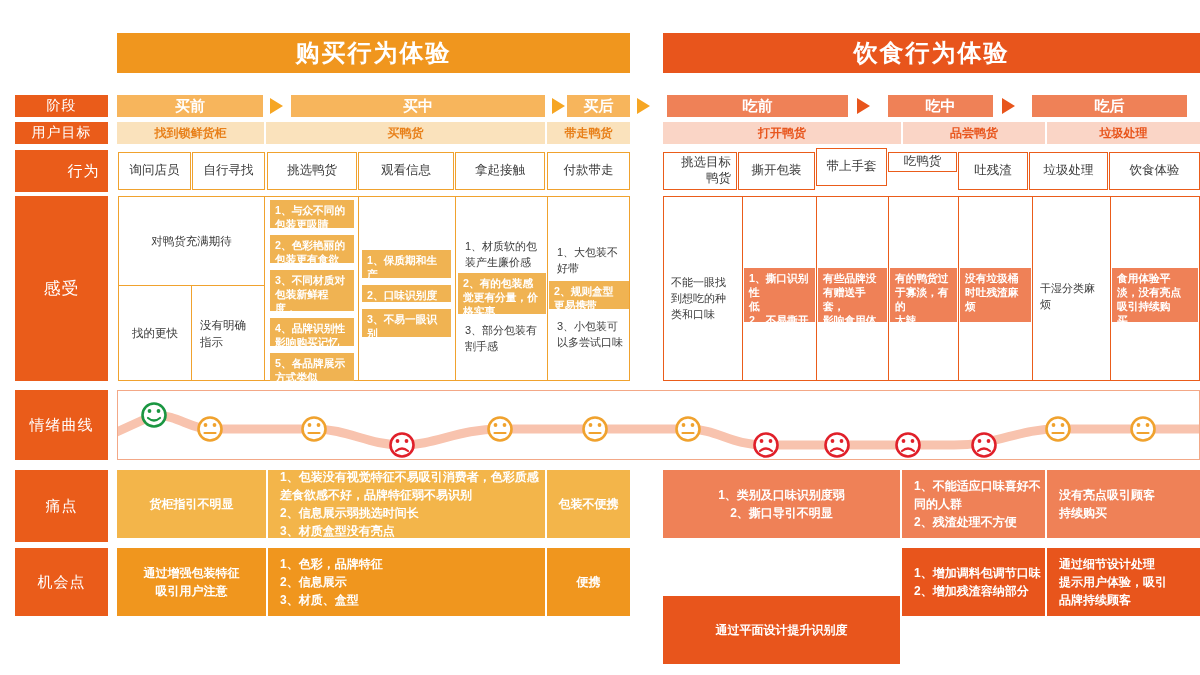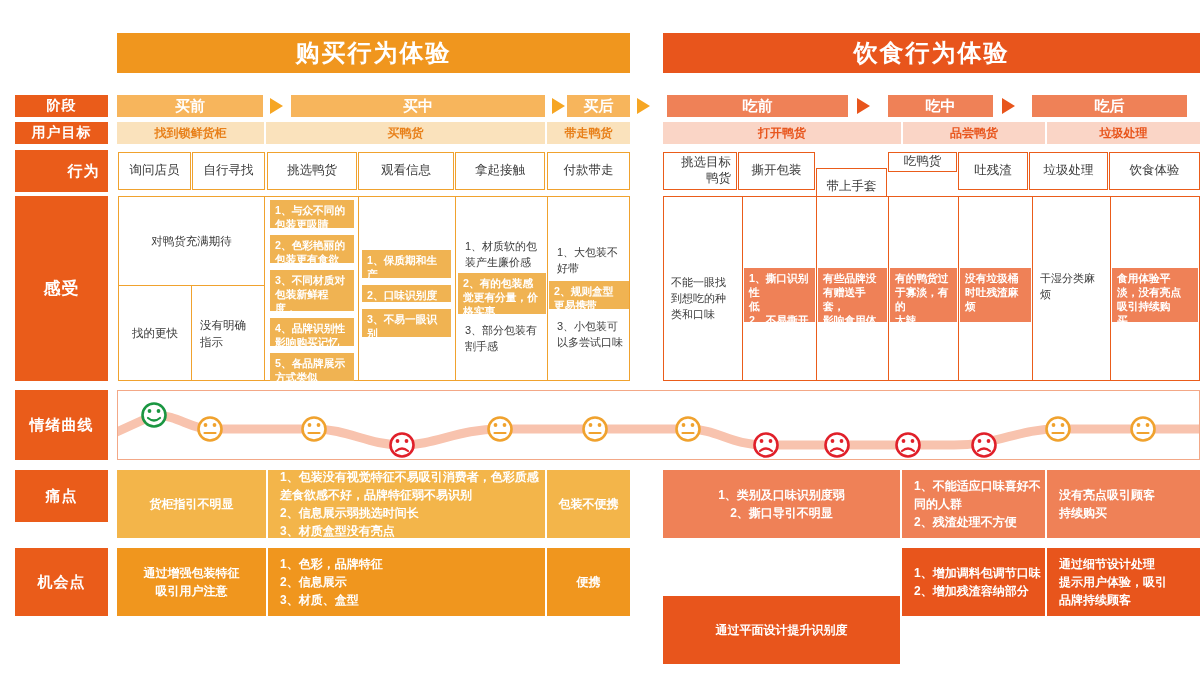--- a/index.html
+++ b/index.html
@@ -13,21 +13,21 @@
   }
   .map{position:relative;width:1200px;height:675px;}
 
   
   .abs{position:absolute;box-sizing:border-box;}
 
   
   .rowlabel{
     background:#ea5c1a;color:#fff;
     display:flex;align-items:center;justify-content:center;
-    font-weight:bold;letter-spacing:1px;
+    font-weight:normal;letter-spacing:1px;
   }
 
   
   .banner{
     display:flex;align-items:center;justify-content:center;
     color:#fff;font-weight:bold;font-size:24px;letter-spacing:2px;
   }
   .banner-buy{background:#f0961e;}
   .banner-eat{background:#e8551c;}
 
@@ -111,21 +111,21 @@
 <div class="map">
 
   <div class="abs banner banner-buy" style="left:117px;top:33px;width:513px;height:40px;">购买行为体验</div>
   <div class="abs banner banner-eat" style="left:663px;top:33px;width:537px;height:40px;">饮食行为体验</div>
 
   <div class="abs rowlabel" style="left:15px;top:95px;width:93px;height:22px;font-size:14px;">阶段</div>
   <div class="abs rowlabel" style="left:15px;top:122px;width:93px;height:22px;font-size:14px;">用户目标</div>
   <div class="abs rowlabel" style="left:15px;top:150px;width:93px;height:42px;font-size:15px;padding-left:44px;">行为</div>
   <div class="abs rowlabel" style="left:15px;top:196px;width:93px;height:185px;font-size:17px;">感受</div>
   <div class="abs rowlabel" style="left:15px;top:390px;width:93px;height:70px;font-size:15px;">情绪曲线</div>
-  <div class="abs rowlabel" style="left:15px;top:470px;width:93px;height:52px;font-size:15px;">痛点</div>
+  <div class="abs rowlabel" style="left:15px;top:470px;width:93px;height:72px;font-size:15px;">痛点</div>
   <div class="abs rowlabel" style="left:15px;top:548px;width:93px;height:68px;font-size:15px;">机会点</div>
 
   <div class="abs stage stage-buy" style="left:117px;top:95px;width:146px;height:22px;">买前</div>
   <div class="abs arrow arrow-buy" style="left:270px;top:98px;"></div>
   <div class="abs stage stage-buy" style="left:267px;top:95px;width:0;height:0;opacity:0;"></div>
   <div class="abs stage stage-buy" style="left:265px;top:95px;width:0;height:0;opacity:0;"></div>
   <div class="abs stage stage-buy" style="left:263px;top:95px;width:0;height:0;opacity:0;"></div>
   <div class="abs stage stage-buy" style="left:265px;top:95px;width:0;height:0;opacity:0;"></div>
   <div class="abs stage stage-buy" style="left:265px;top:95px;width:0;height:0;opacity:0;"></div>
   <div class="abs stage stage-buy" style="left:264px;top:95px;width:0;height:0;opacity:0;"></div>
@@ -158,21 +158,21 @@
   <div class="abs behav behav-buy" style="left:118px;top:152px;width:73px;height:38px;">询问店员</div>
   <div class="abs behav behav-buy" style="left:192px;top:152px;width:73px;height:38px;">自行寻找</div>
   <div class="abs behav behav-buy" style="left:267px;top:152px;width:90px;height:38px;">挑选鸭货</div>
   <div class="abs behav behav-buy" style="left:358px;top:152px;width:96px;height:38px;">观看信息</div>
   <div class="abs behav behav-buy" style="left:455px;top:152px;width:90px;height:38px;">拿起接触</div>
   <div class="abs behav behav-buy" style="left:547px;top:152px;width:83px;height:38px;">付款带走</div>
 
   <div class="abs behav behav-eat lefttext nl" style="left:663px;top:152px;width:74px;height:38px;">挑选目标
 鸭货</div>
   <div class="abs behav behav-eat" style="left:738px;top:152px;width:77px;height:38px;">撕开包装</div>
-  <div class="abs behav behav-eat" style="left:816px;top:168px;width:71px;height:38px;">带上手套</div>
+  <div class="abs behav behav-eat" style="left:816px;top:148px;width:71px;height:38px;">带上手套</div>
   <div class="abs behav behav-eat" style="left:888px;top:152px;width:69px;height:20px;">吃鸭货</div>
   <div class="abs behav behav-eat" style="left:958px;top:152px;width:70px;height:38px;">吐残渣</div>
   <div class="abs behav behav-eat" style="left:1029px;top:152px;width:79px;height:38px;">垃圾处理</div>
   <div class="abs behav behav-eat" style="left:1109px;top:152px;width:91px;height:38px;">饮食体验</div>
 
   <div class="abs feelwrap-buy" style="left:118px;top:196px;width:512px;height:185px;"></div>
 
   <div class="abs vdiv-buy" style="left:264px;top:196px;height:185px;"></div>
   <div class="abs vdiv-buy" style="left:358px;top:196px;height:185px;"></div>
   <div class="abs vdiv-buy" style="left:455px;top:196px;height:185px;"></div>
@@ -234,21 +234,21 @@
 2、不易撕开</div>
   <div class="abs chip-eat nl" style="left:890px;top:268px;width:67px;height:54px;">有的鸭货过
 于寡淡，有的
 太辣</div>
   <div class="abs chip-eat nl" style="left:818px;top:268px;width:69px;height:54px;">有些品牌没
 有赠送手套，
 影响食用体
 验</div>
   <div class="abs chip-eat nl" style="left:960px;top:268px;width:71px;height:54px;">没有垃圾桶
 时吐残渣麻烦</div>
-  <div class="abs plain-eat nl" style="left:1035px;top:268px;width:73px;height:34px;">干湿分类麻
+  <div class="abs plain-eat nl" style="left:1035px;top:278px;width:73px;height:34px;">干湿分类麻
 烦</div>
   <div class="abs chip-eat nl" style="left:1112px;top:268px;width:86px;height:54px;">食用体验平
 淡，没有亮点
 吸引持续购
 买</div>
 
   <div class="abs emowrap" style="left:117px;top:390px;width:1083px;height:70px;">
     <svg class="emosvg" width="1081" height="68" viewBox="0 0 1081 68">
 
       <path d="M -8,44 L 36,24 C 60,24 72,38 92,38 L 196,38 C 230,38 250,54 284,54

